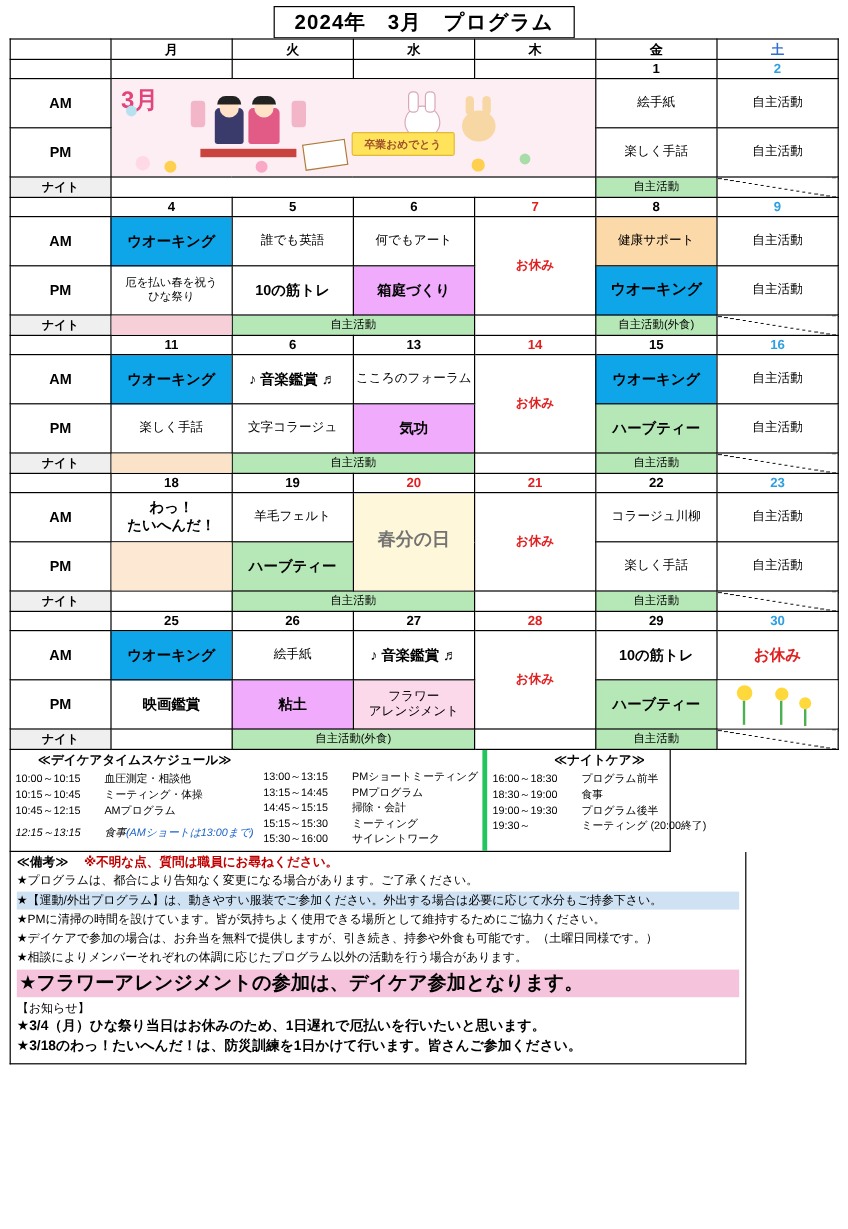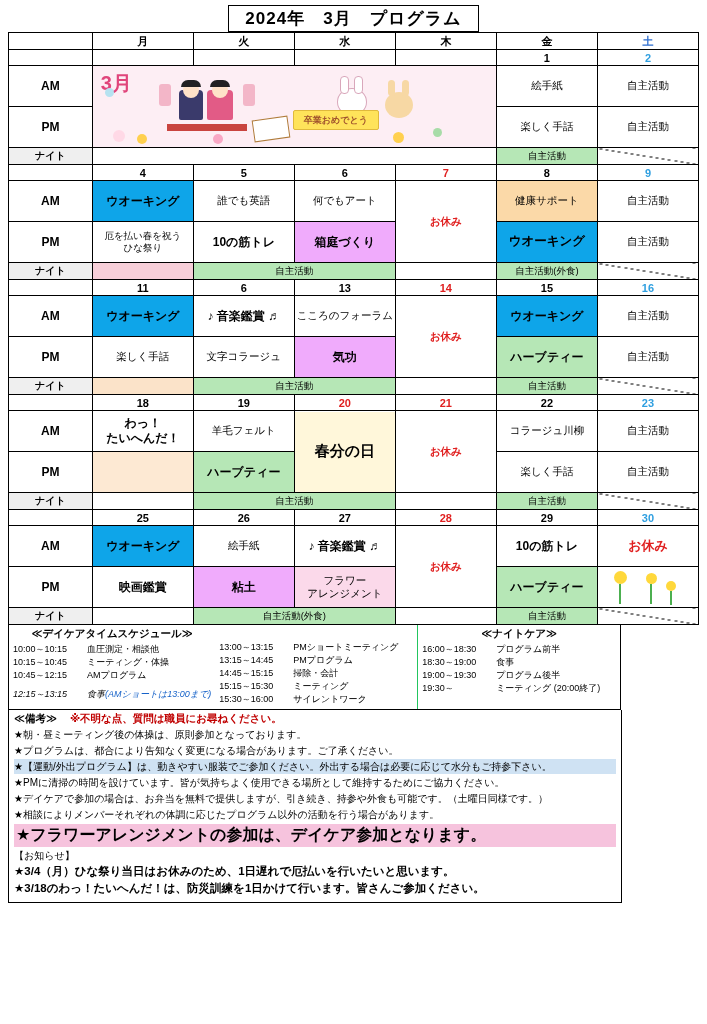--- a/index.html
+++ b/index.html
@@ -44,23 +44,23 @@
   .diag{background:linear-gradient(to top right,transparent 49.3%,#000 49.3%,#000 50.7%,transparent 50.7%);}
   .img-banner{padding:0;height:80px;position:relative;overflow:hidden;background:#fdeef4;}
   .mini-img{height:40px;position:relative;overflow:hidden;}
 
   
   .ill{position:absolute;inset:0;overflow:hidden;}
   .dot{position:absolute;border-radius:50%;}
   .mar-label{position:absolute;left:8px;top:4px;font-size:20px;font-weight:bold;color:#e0457b;}
 
   
-  .sched{display:flex;width:613px;border:1px solid #000;border-top:none;box-sizing:border-box;justify-content:flex-end;}
+  .sched{display:flex;width:551px;border:1px solid #000;border-top:none;box-sizing:border-box;}
   .sched-col{flex:1;padding:2px 4px 3px 4px;}
-  .sched-col + .sched-col{border-left:1px solid #22c55e;}
+  .sched-col + .sched-col{border-left:4px solid #22c55e;}
   .sched-col.mid{border-left:none;}
   .sched-h{text-align:center;font-weight:bold;font-size:10.5px;margin-bottom:2px;}
   .sched-line{font-size:9px;line-height:1.45;white-space:nowrap;}
   .sched-line .t{display:inline-block;min-width:74px;}
   .blue-t{color:#1763c9;}
 
   
   .notes{width:614px;border:1px solid #000;border-top:none;box-sizing:border-box;padding:2px 5px 4px 5px;}
   .notes .hdr{font-size:10.5px;font-weight:bold;margin-bottom:1px;}
   .notes .hdr .q{color:#c00000;}
@@ -251,21 +251,21 @@
       <td class="datecell sun">21</td>
       <td class="datecell">22</td>
       <td class="datecell sat">23</td>
     </tr>
     <tr>
       <td class="rowlabel">AM</td>
       <td class="cell b">わっ！<br>たいへんだ！</td>
       <td class="cell">羊毛フェルト</td>
       <td class="cell" rowspan="2" style="padding:0;">
         <div class="mini-img" style="height:80px;background:#fff7da;display:flex;align-items:center;justify-content:center;">
-          <span style="font-size:15px;font-weight:bold;color:#000000;">春分の日</span>
+          <span style="font-size:15px;font-weight:bold;color:#737373;font-family:Liberation Mono, monospace;">春分の日</span>
         </div>
       </td>
       <td class="cell red-t" rowspan="2">お休み</td>
       <td class="cell">コラージュ川柳</td>
       <td class="cell">自主活動</td>
     </tr>
     <tr>
       <td class="rowlabel">PM</td>
       <td class="cell">
         <div class="mini-img" style="height:40px;background:#fde9d3;"></div>
@@ -352,21 +352,20 @@
       <div class="sched-line"><span class="t">19:00～19:30</span><span>プログラム後半</span></div>
       <div class="sched-line"><span class="t">19:30～</span><span>ミーティング (20:00終了)</span></div>
     </div>
   </div>
 
   <div class="notes">
     <div class="hdr">
       <span>≪備考≫</span>
       <span class="q" style="margin-left:10px;">※不明な点、質問は職員にお尋ねください。</span>
     </div>
-    <p>★朝・昼ミーティング後の体操は、原則参加となっております。</p>
     <p>★プログラムは、都合により告知なく変更になる場合があります。ご了承ください。</p>
     <p class="hl-blue">★【運動/外出プログラム】は、動きやすい服装でご参加ください。外出する場合は必要に応じて水分もご持参下さい。</p>
     <p>★PMに清掃の時間を設けています。皆が気持ちよく使用できる場所として維持するためにご協力ください。</p>
     <p>★デイケアで参加の場合は、お弁当を無料で提供しますが、引き続き、持参や外食も可能です。（土曜日同様です。）</p>
     <p>★相談によりメンバーそれぞれの体調に応じたプログラム以外の活動を行う場合があります。</p>
     <span class="big-pink">★フラワーアレンジメントの参加は、デイケア参加となります。</span>
     <div class="info-h">【お知らせ】</div>
     <div class="info-l">★3/4（月）ひな祭り当日はお休みのため、1日遅れで厄払いを行いたいと思います。</div>
     <div class="info-l">★3/18のわっ！たいへんだ！は、防災訓練を1日かけて行います。皆さんご参加ください。</div>
   </div>

